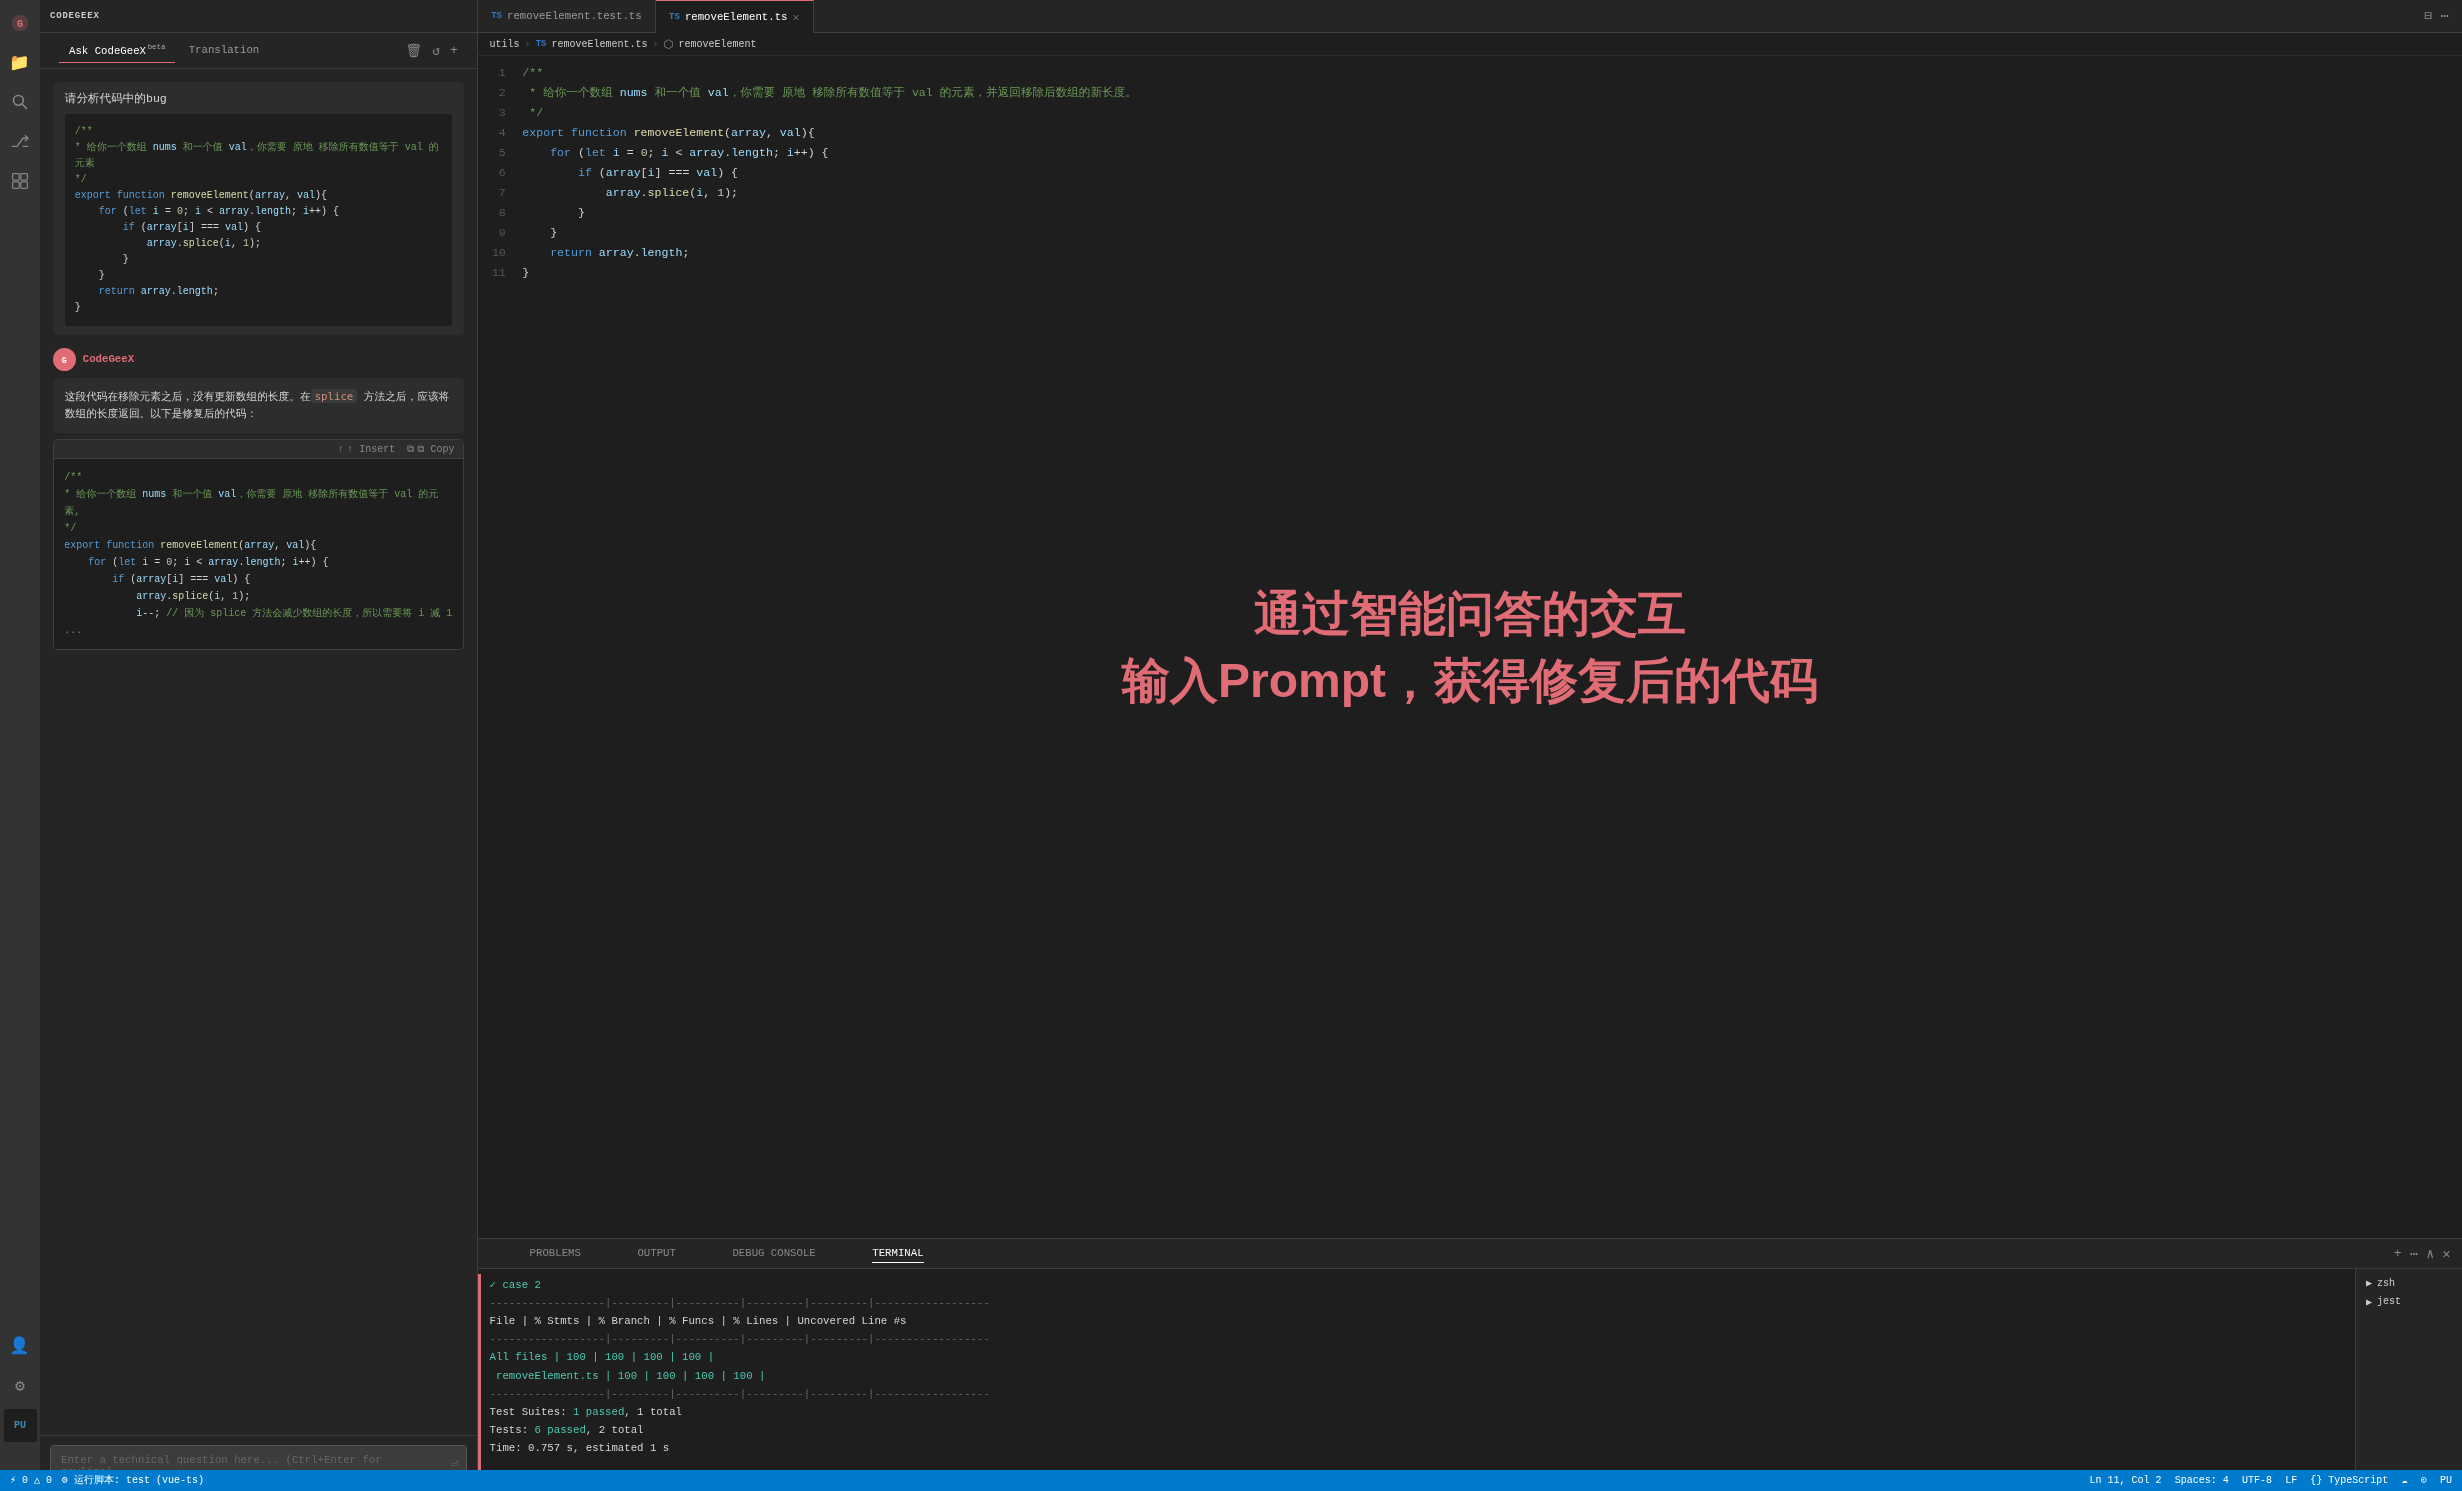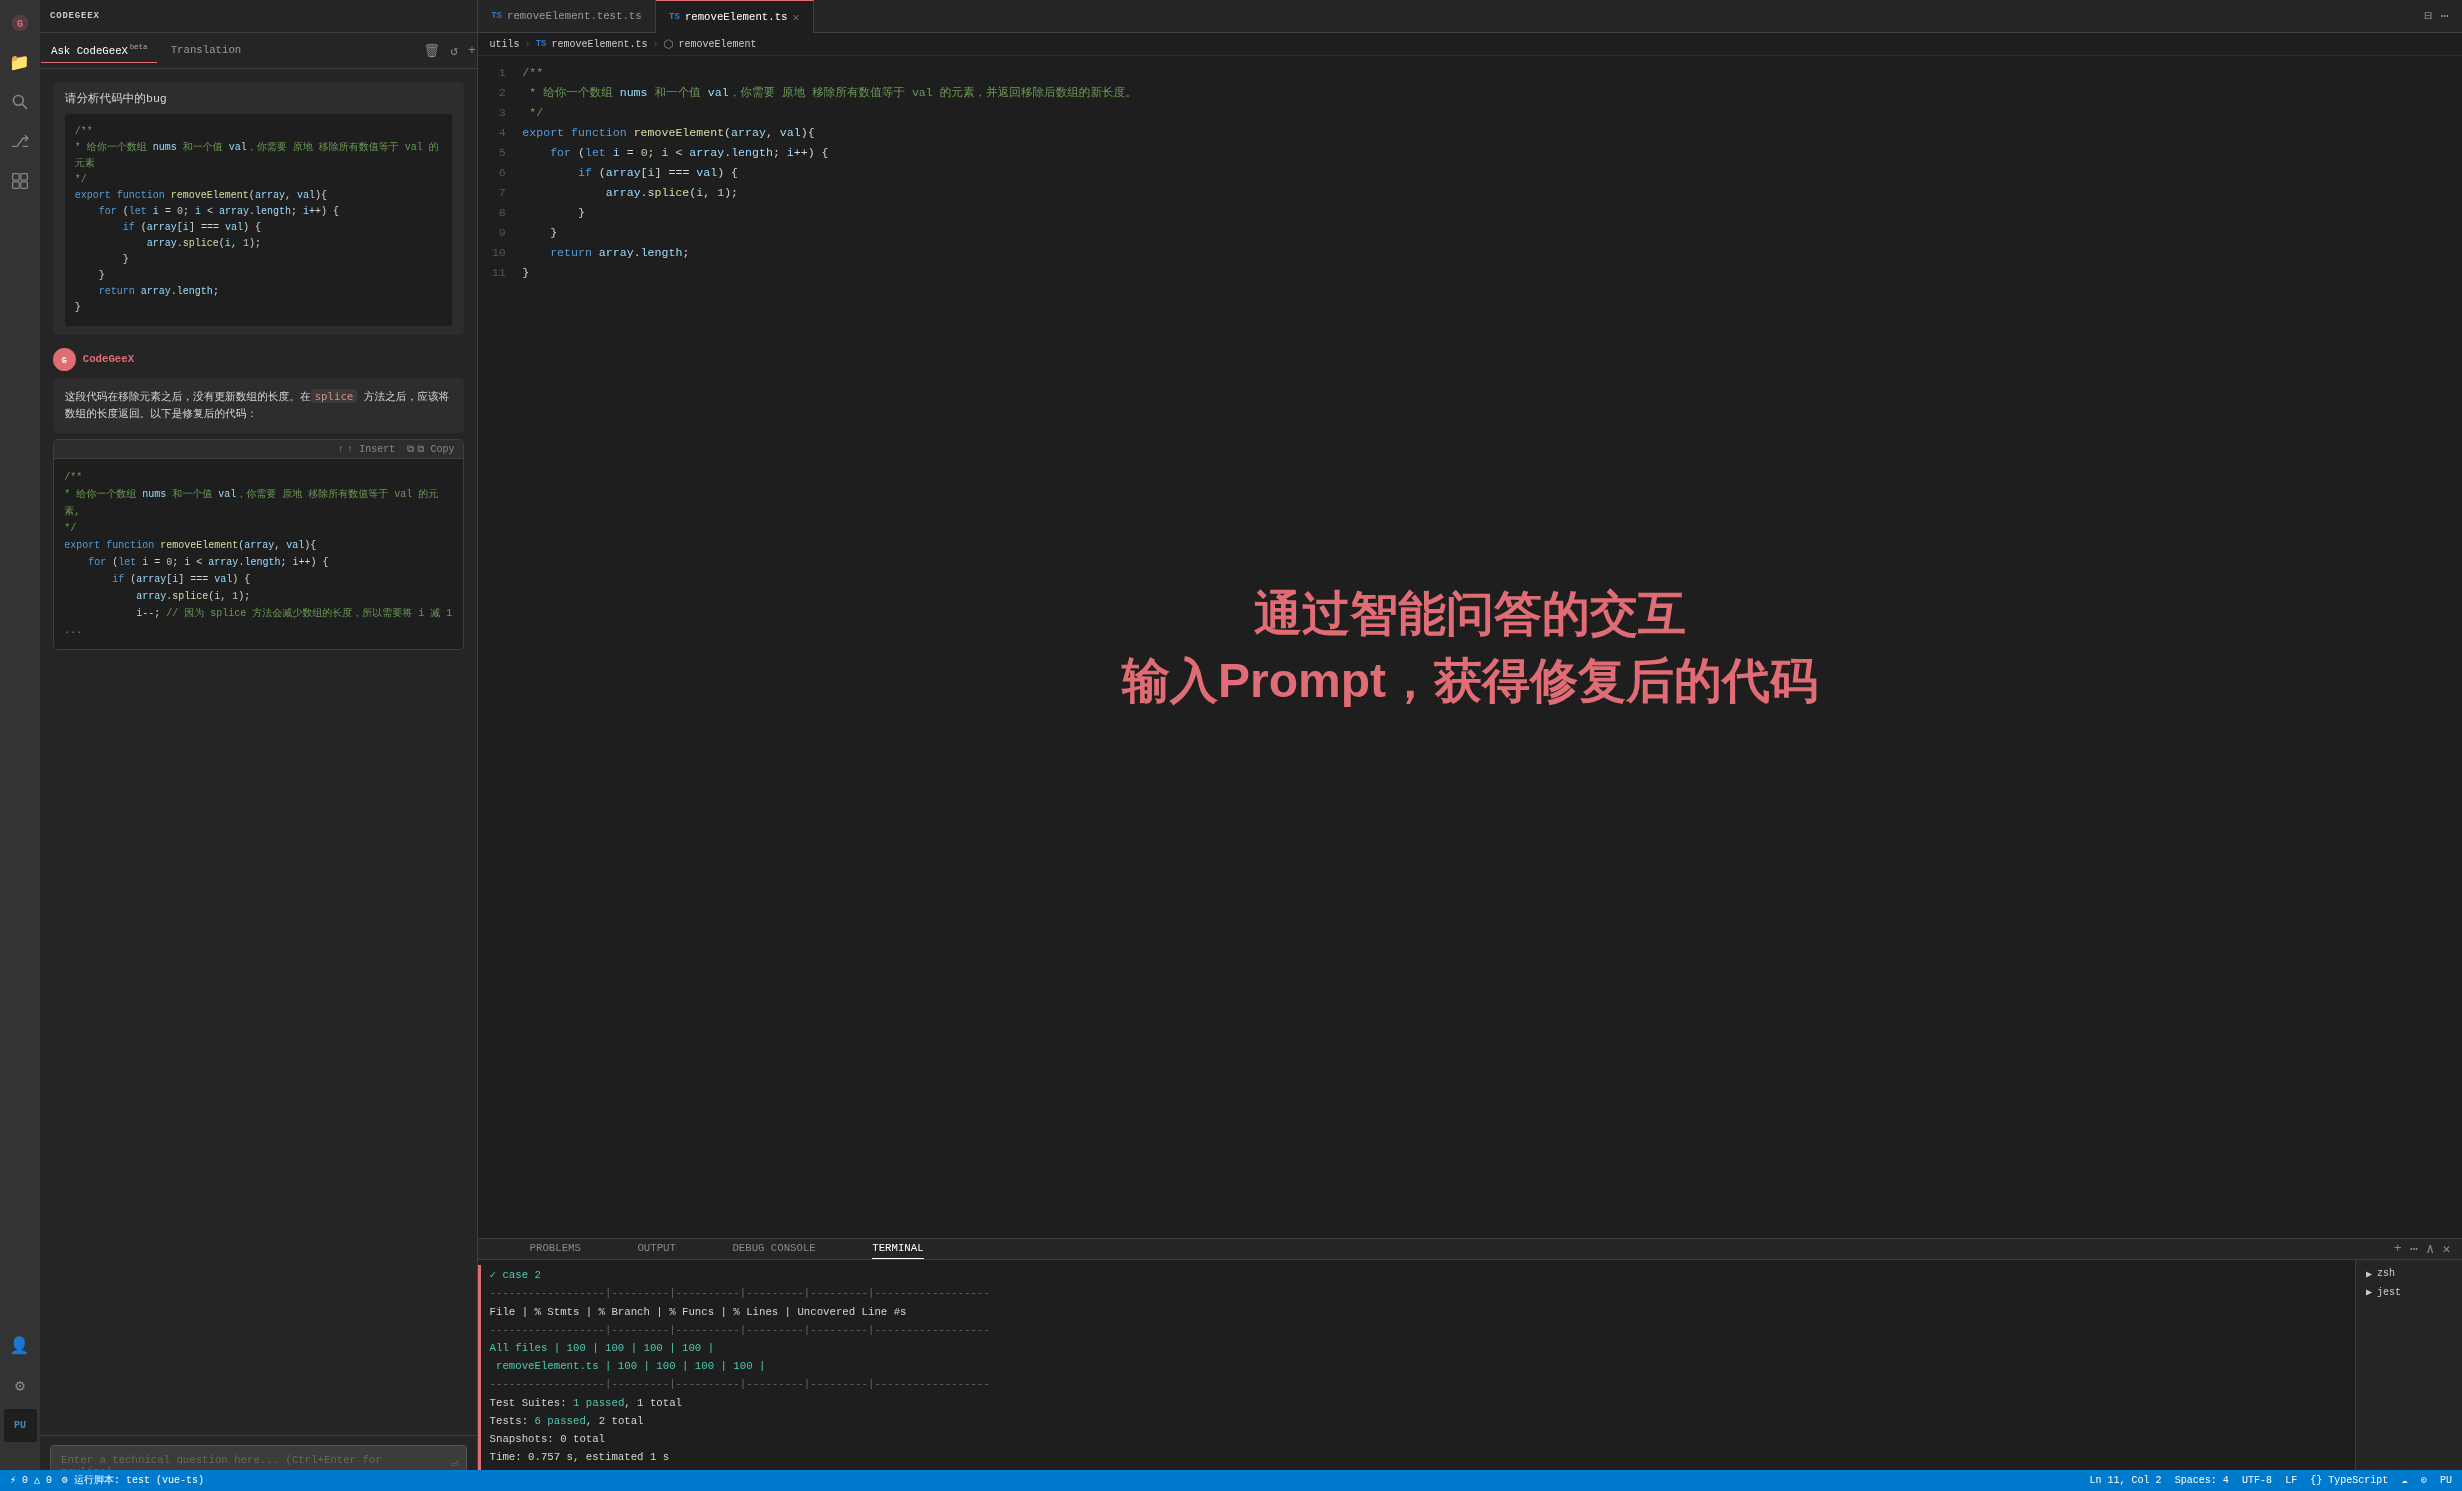--- a/index.html
+++ b/index.html
@@ -80,21 +80,21 @@
       font-weight: 600;
       letter-spacing: 0.4px;
     }
 
     
     .sidebar-tabs {
       display: flex;
       align-items: center;
       background: #252526;
       border-bottom: 0.8px solid #3e3e3e;
-      padding: 0 1px;
+      padding: 0 19px;
       height: 36px;
       gap: 3.3px;
     }
     .sidebar-tab {
       padding: 5px 10px;
       color: #999;
       cursor: pointer;
       font-size: 10.7px;
       border-bottom: 1.7px solid transparent;
       white-space: nowrap;
@@ -727,23 +727,20 @@
             <span class="coverage-row-highlight">&nbsp;removeElement.ts  |     100 |      100 |     100 |     100 |</span>
           </div>
           <div><span class="coverage-separator">------------------|---------|----------|---------|---------|------------------</span></div>
           <div>
             <span class="test-label">Test Suites: </span><span class="test-pass"> 1 passed</span><span class="test-label">, 1 total</span>
           </div>
           <div>
             <span class="test-label">Tests:       </span><span class="test-pass"> 6 passed</span><span class="test-label">, 2 total</span>
           </div>
           <div>
-            <span class="test-label">Snapshots:   0 total</span>
-          </div>
-          <div>
             <span class="test-label">Time:         0.757 s, estimated 1 s</span>
           </div>
           <div>
             
           </div>
 
         </div>
 
         <div class="terminal-sidebar">
           <div style="width:3.3px; background:#e06c75; height:100%; position:absolute; left:0;"></div>

